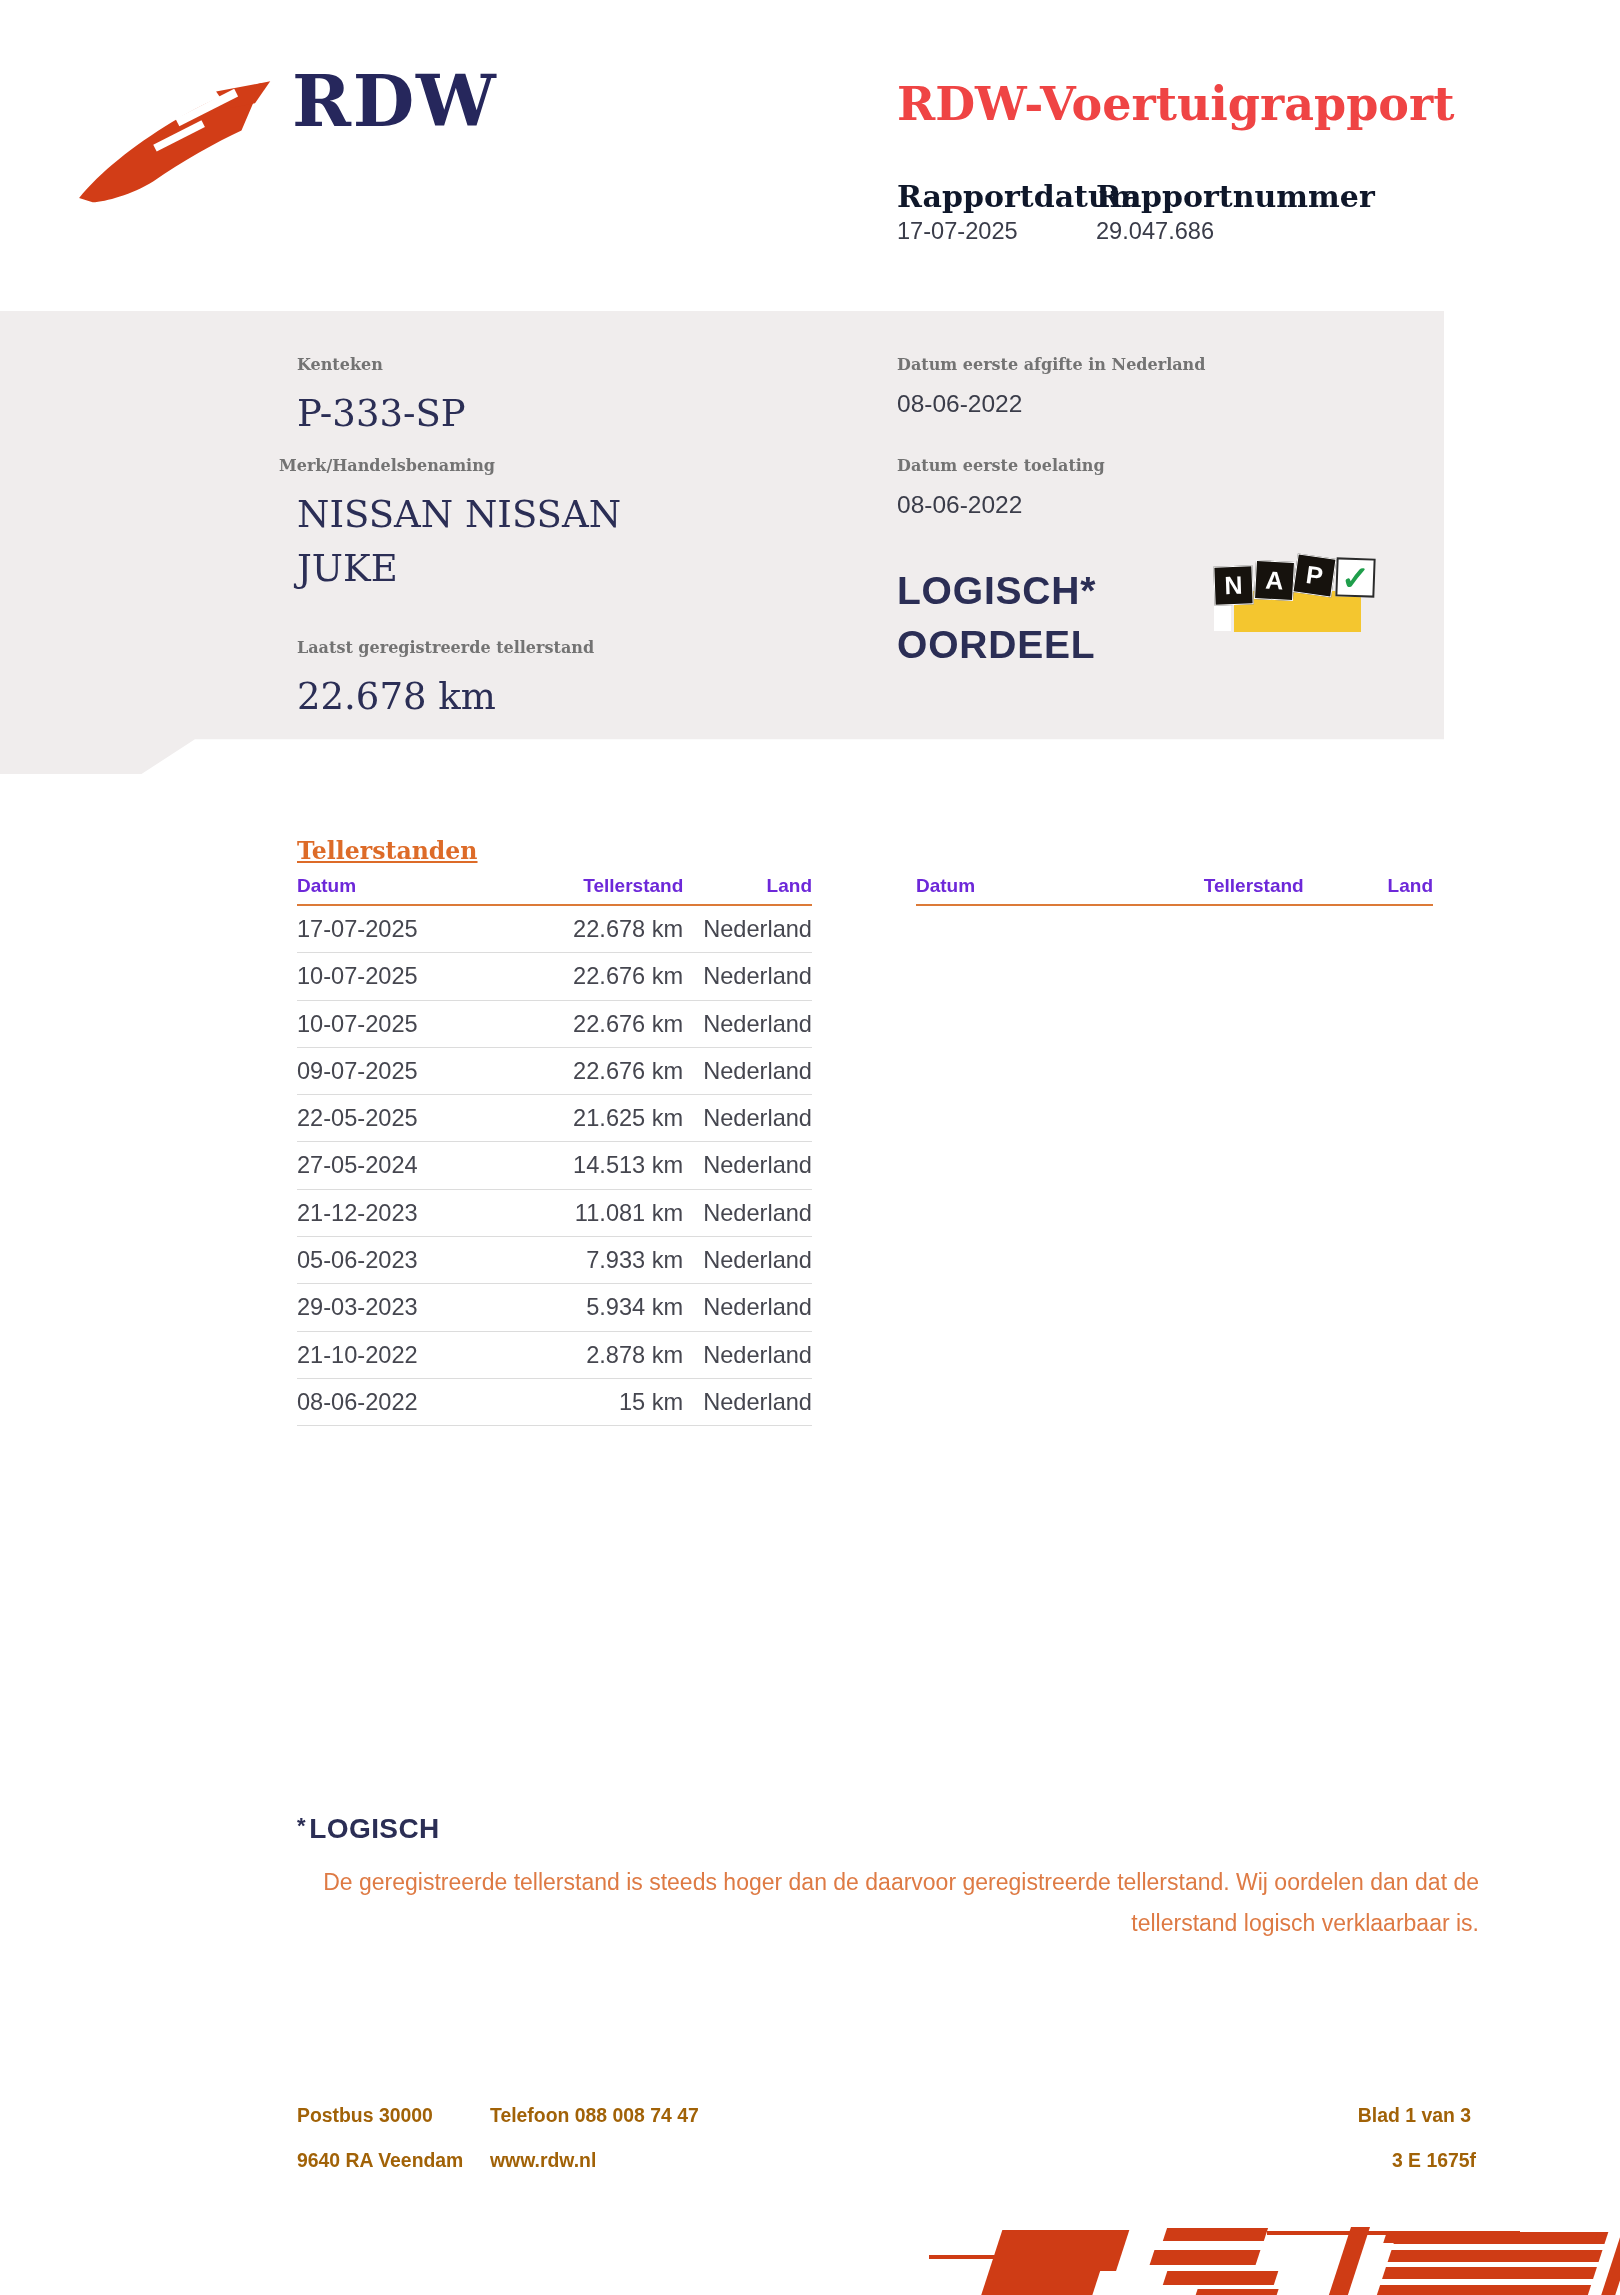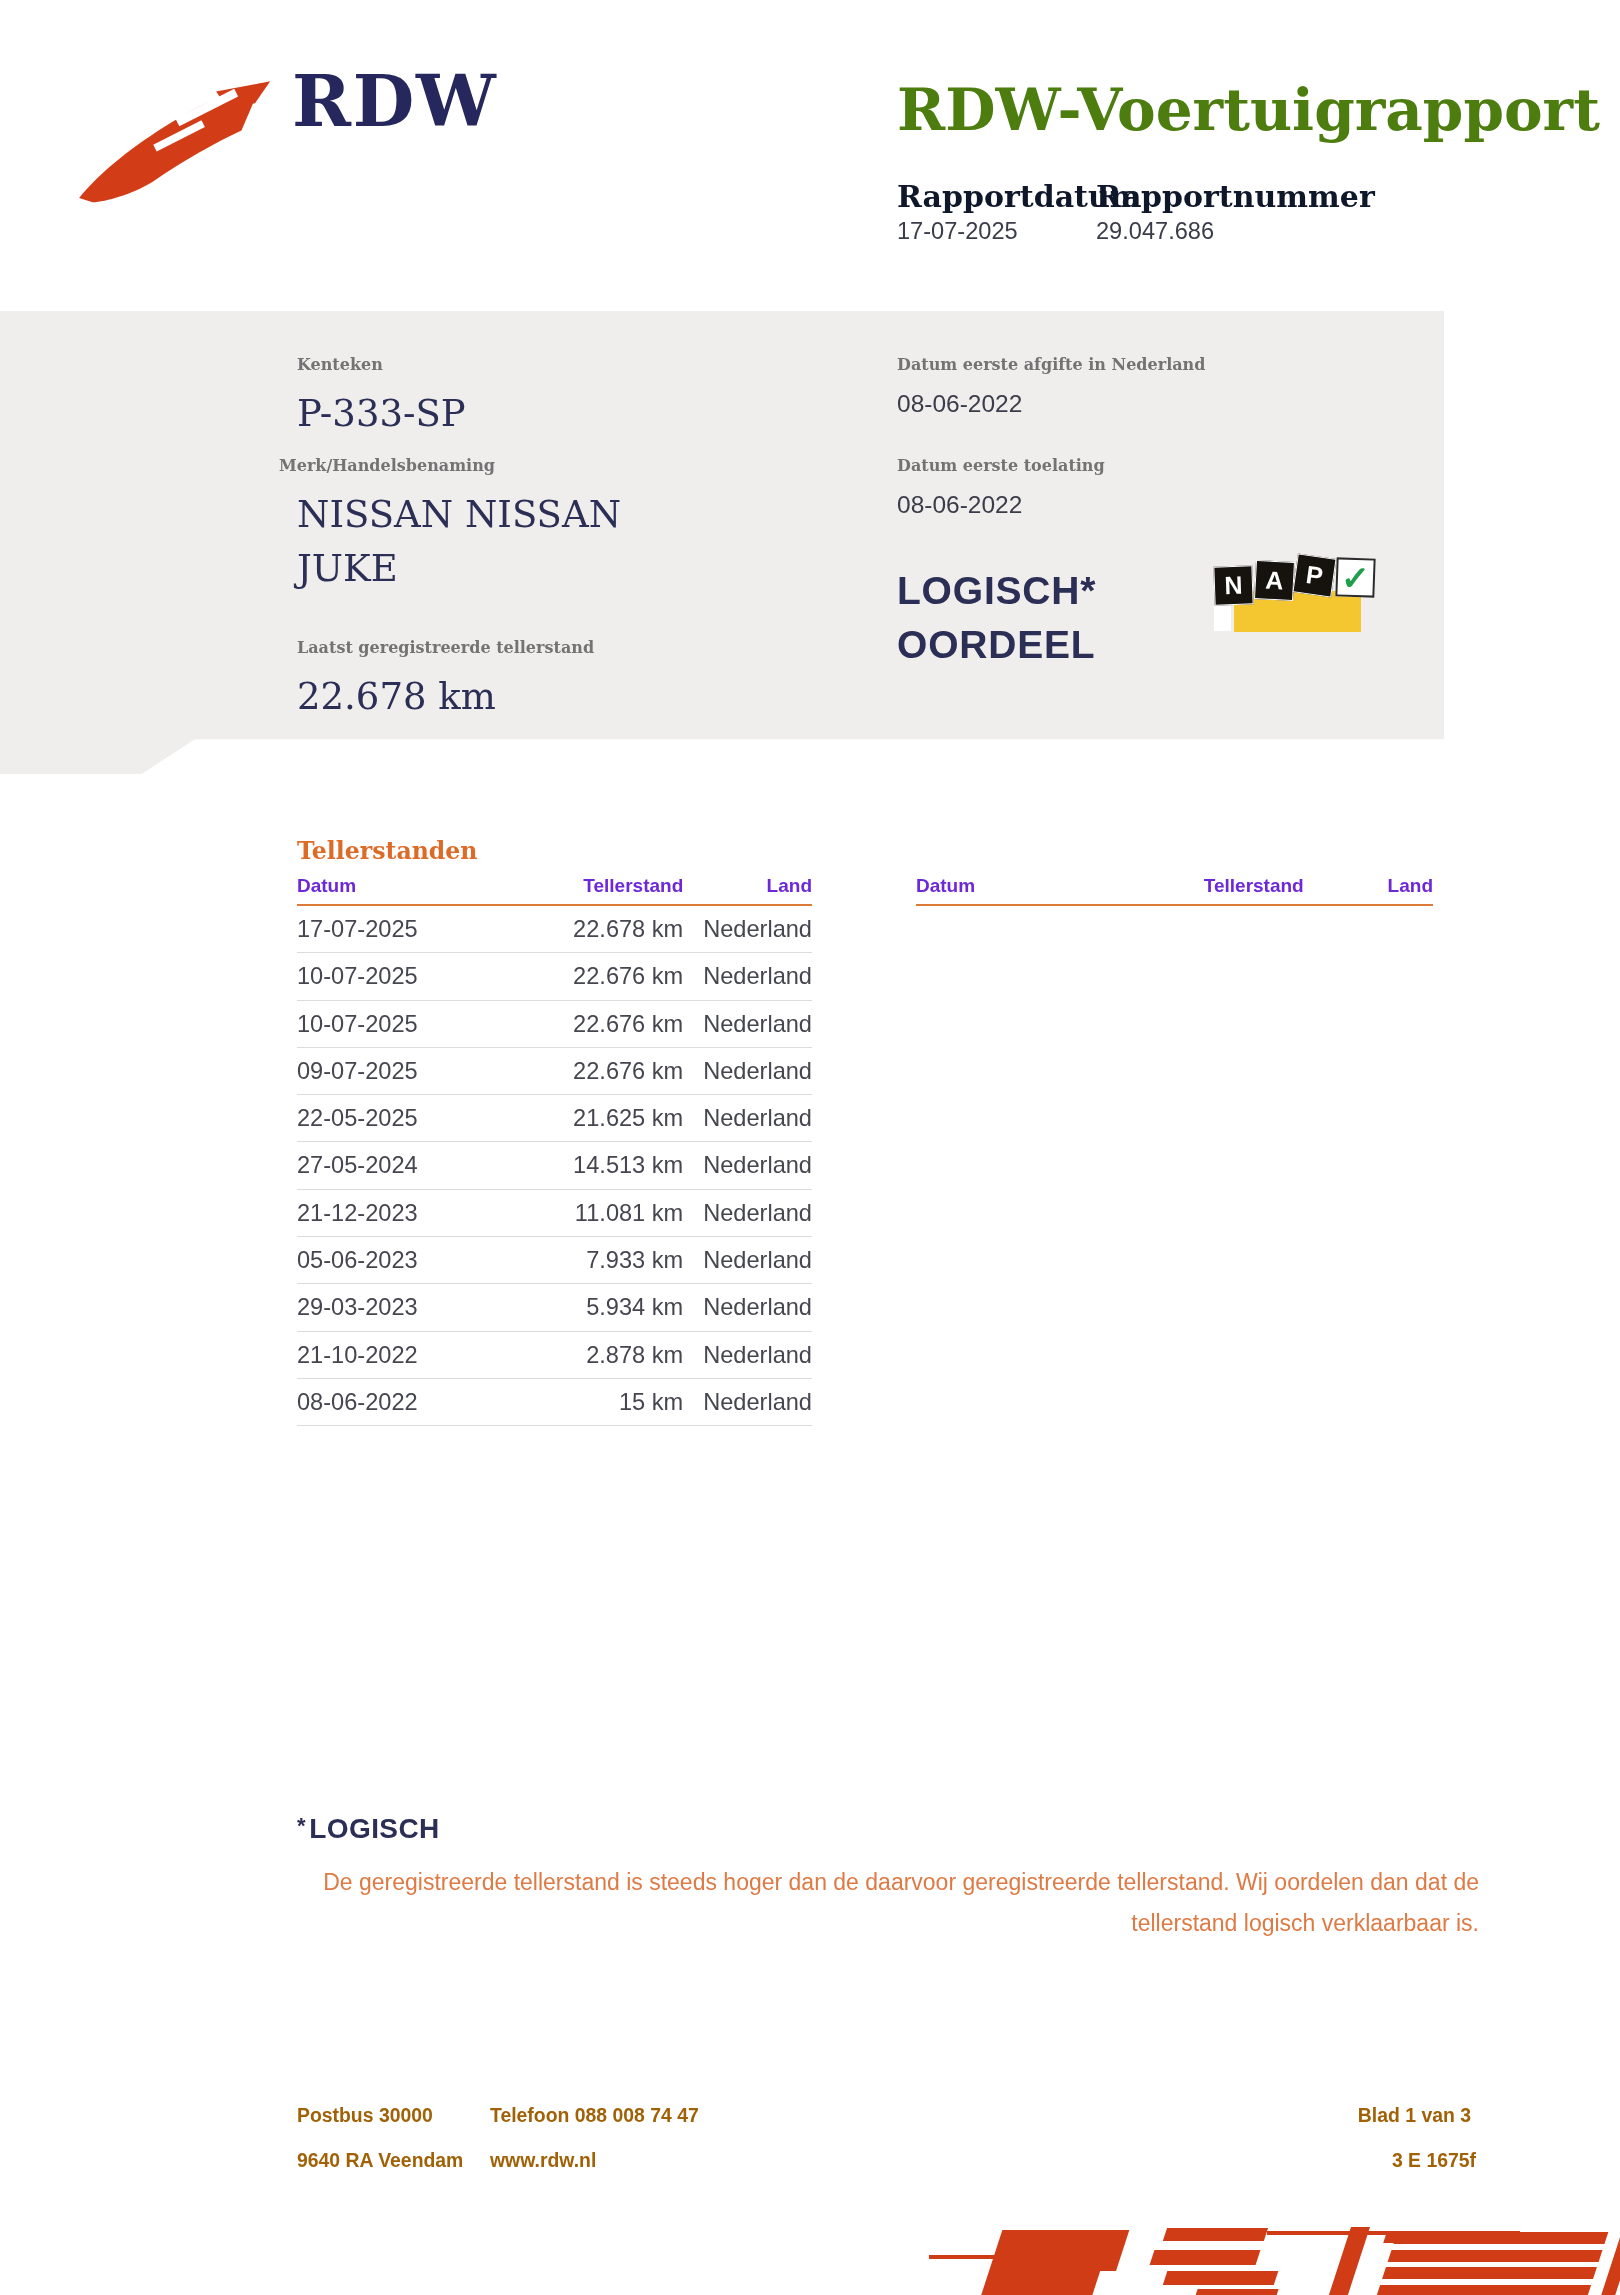--- a/index.html
+++ b/index.html
@@ -8,21 +8,21 @@
     font-family:"Liberation Sans",sans-serif;overflow:hidden;
   }
   .abs{position:absolute;}
   
   .logo-text{
     left:292px;top:66px;font-family:"DejaVu Serif",serif;font-weight:bold;
     font-size:71px;color:#26275c;letter-spacing:1.7px;line-height:1;
   }
   .doc-title{
     left:897px;top:81px;font-family:"DejaVu Serif",serif;font-weight:bold;
-    font-size:58px;color:#4d7c0f;line-height:1;
+    font-size:46px;color:#ef4444;line-height:1;
   }
   .meta-label{
     font-family:"DejaVu Serif",serif;font-weight:bold;font-size:30px;color:#0f172a;
   }
   .meta-value{font-size:23.6px;color:#3a3c49;}
   
   .grey-panel{
     left:0;top:311px;width:1444px;height:463px;background:#f0eded;
     clip-path:polygon(0 0,100% 0,100% 92.5%,13.5% 92.5%,9.8% 100%,0 100%);
   }
@@ -131,21 +131,21 @@
 
 <div class="abs nap">
   <div class="bar"></div>
   <div class="notch"></div>
   <div class="sq n">N</div>
   <div class="sq a">A</div>
   <div class="sq p">P</div>
   <div class="sq chk">✓</div>
 </div>
 
-<div class="abs section-title" style="left:297px;top:837px;">Tellerstanden</div>
+<div class="abs section-title" style="left:297px;top:837px;text-decoration:underline;">Tellerstanden</div>
 
 <table class="abs meter" style="left:297px;top:875px;width:515px;">
   <colgroup>
       <col class="col-datum">
       <col class="col-teller">
       <col class="col-land">
     </colgroup>
   <thead>
     <tr>
       <th>Datum</th>

